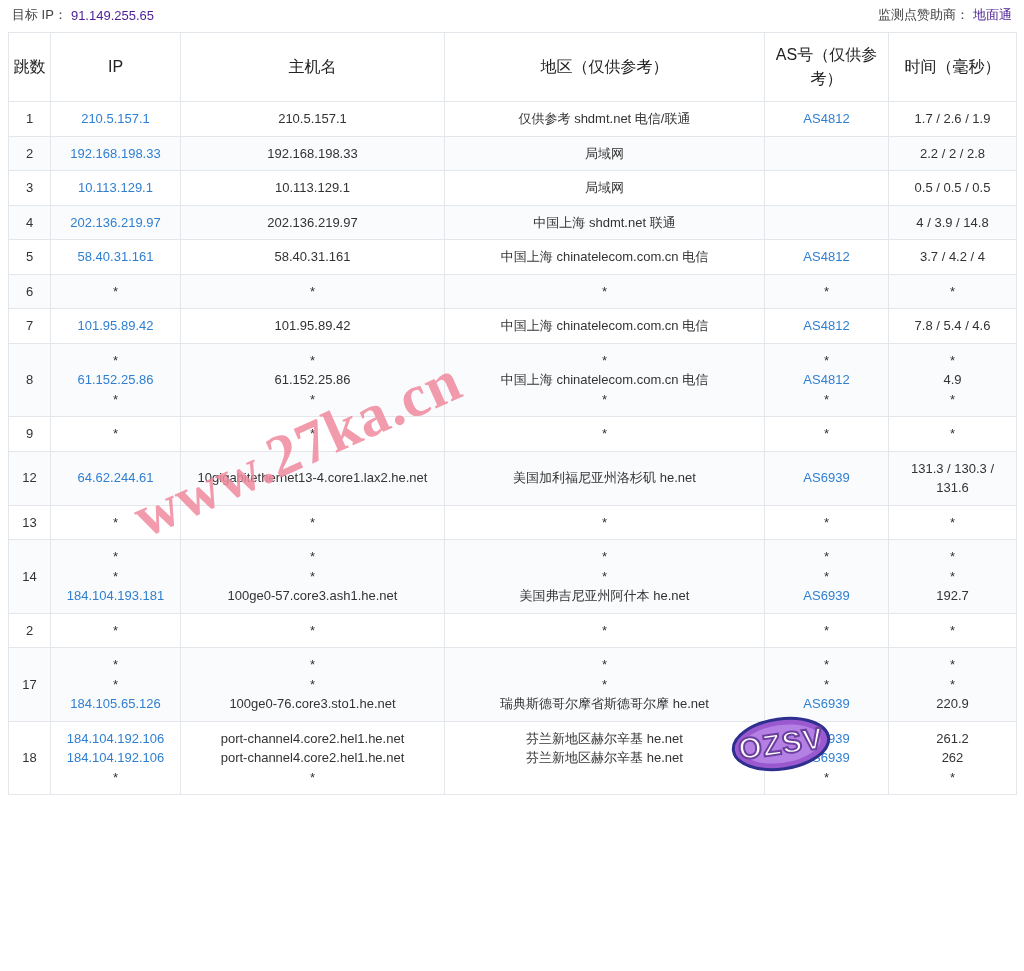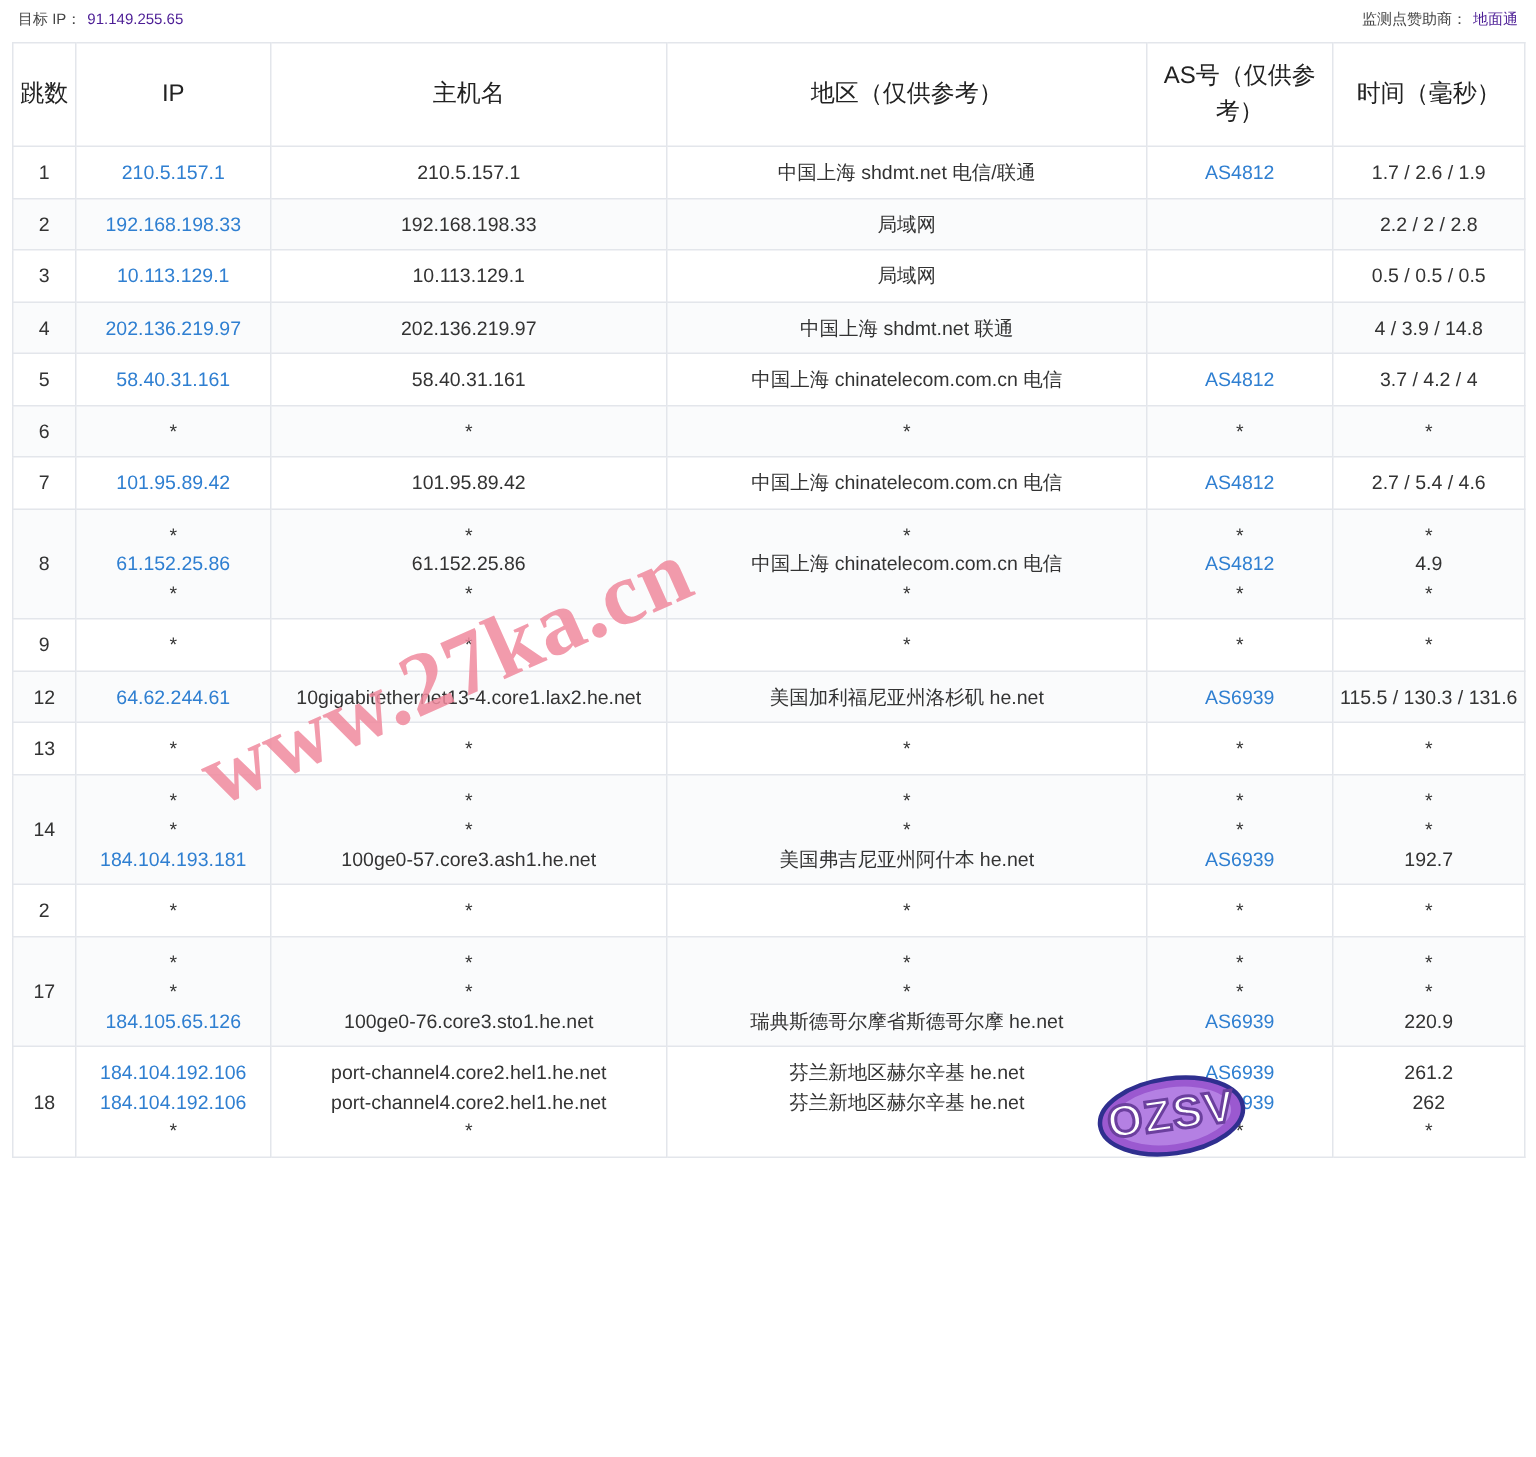--- a/index.html
+++ b/index.html
@@ -14,21 +14,21 @@
     width: 1024px;
     position: relative;
     overflow: hidden;
   }
   
   .topbar {
     display: flex;
     align-items: center;
     justify-content: space-between;
     padding: 6px 12px 8px 12px;
-    font-size: 10px;
+    font-size: 13px;
     color: #444;
   }
   .topbar-left, .topbar-right { display: flex; align-items: center; gap: 4px; }
   .link { color: #4c1d95; text-decoration: none; }
   
   table.trace {
     width: 1008px;
     margin: 0 8px;
     border-collapse: collapse;
     table-layout: fixed;
@@ -137,21 +137,21 @@
     <tbody id="trace-body">
         <tr>
           <td>1</td>
           <td class="cell-lines">
             <span class="ip-link">210.5.157.1</span>
           </td>
           <td class="cell-lines">
             <span>210.5.157.1</span>
           </td>
           <td class="cell-lines">
-            <span>中国上海 shdmt.net 电信/联通</span>
+            <span>仅供参考 shdmt.net 电信/联通</span>
           </td>
           <td class="cell-lines">
             <span class="as-link">AS4812</span>
           </td>
           <td class="cell-lines">
             <span>1.7 / 2.6 / 1.9</span>
           </td>
         </tr>
         <tr>
           <td>2</td>
@@ -251,21 +251,21 @@
           <td class="cell-lines">
             <span>101.95.89.42</span>
           </td>
           <td class="cell-lines">
             <span>中国上海 chinatelecom.com.cn 电信</span>
           </td>
           <td class="cell-lines">
             <span class="as-link">AS4812</span>
           </td>
           <td class="cell-lines">
-            <span>2.7 / 5.4 / 4.6</span>
+            <span>7.8 / 5.4 / 4.6</span>
           </td>
         </tr>
         <tr>
           <td>8</td>
           <td class="cell-lines">
             <span class="star">*</span>
             <span class="ip-link">61.152.25.86</span>
             <span class="star">*</span>
           </td>
           <td class="cell-lines">
@@ -315,21 +315,21 @@
           <td class="cell-lines">
             <span>10gigabitethernet13-4.core1.lax2.he.net</span>
           </td>
           <td class="cell-lines">
             <span>美国加利福尼亚州洛杉矶 he.net</span>
           </td>
           <td class="cell-lines">
             <span class="as-link">AS6939</span>
           </td>
           <td class="cell-lines">
-            <span>115.5 / 130.3 / 131.6</span>
+            <span>131.3 / 130.3 / 131.6</span>
           </td>
         </tr>
         <tr>
           <td>13</td>
           <td class="cell-lines">
             <span class="star">*</span>
           </td>
           <td class="cell-lines">
             <span class="star">*</span>
           </td>

